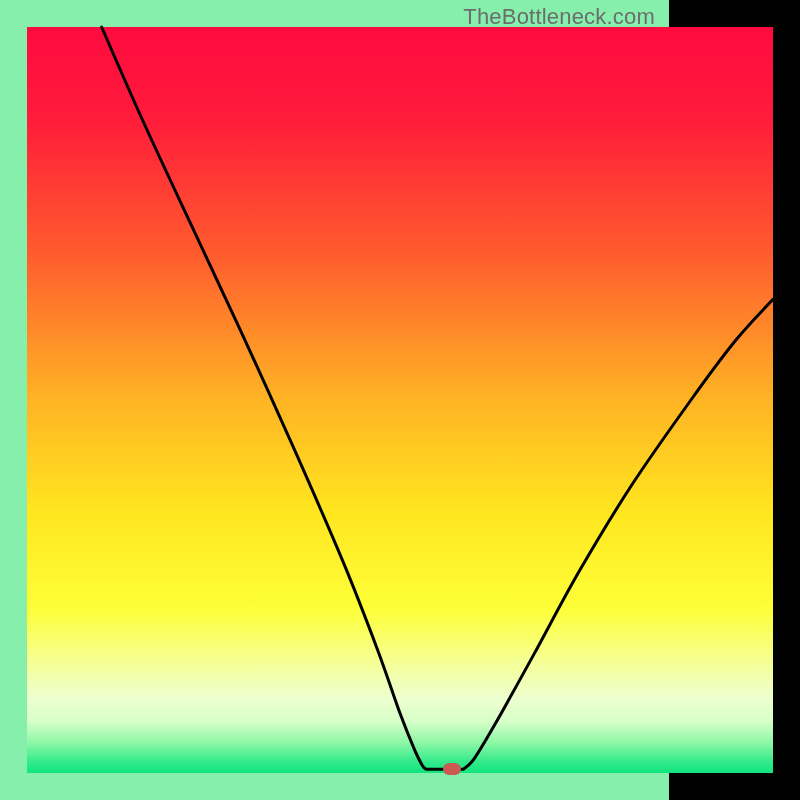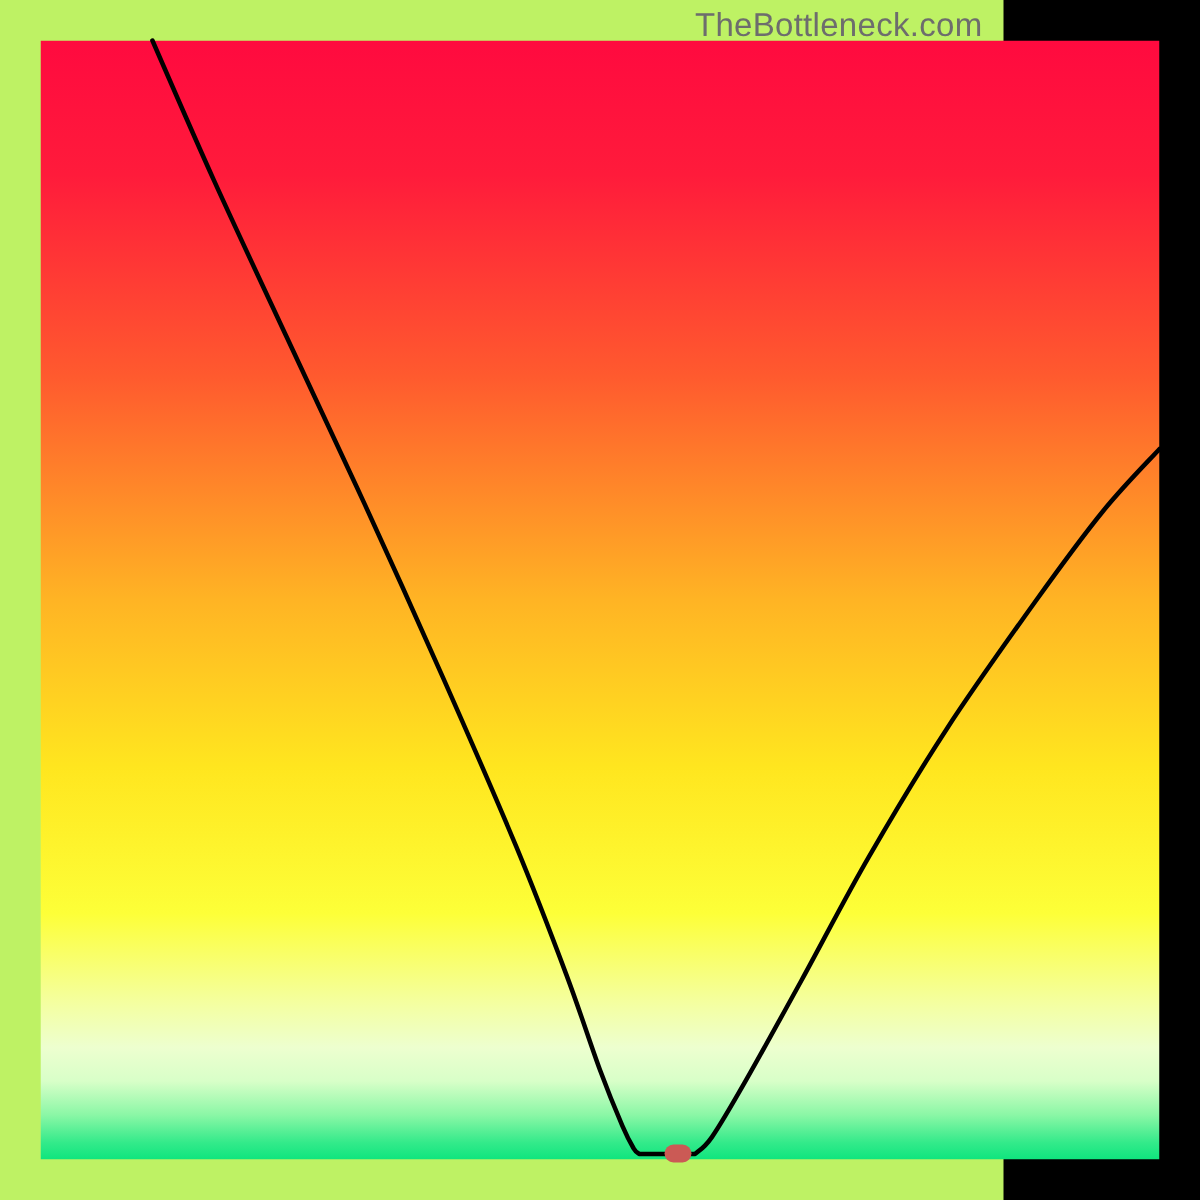--- a/index.html
+++ b/index.html
@@ -8,21 +8,21 @@
     width: 800px;
     height: 800px;
     overflow: hidden;
     background: #000;
     font-family: Arial, Helvetica, sans-serif;
   }
   .outer {
     position: relative;
     width: 669px;
     height: 800px;
-    background: #bef264;
+    background: #86efac;
   }
   .plot-area {
     position: absolute;
     left: 27px;
     top: 27px;
     width: 746px;
     height: 746px;
     box-sizing: border-box;
   }
   .gradient {

